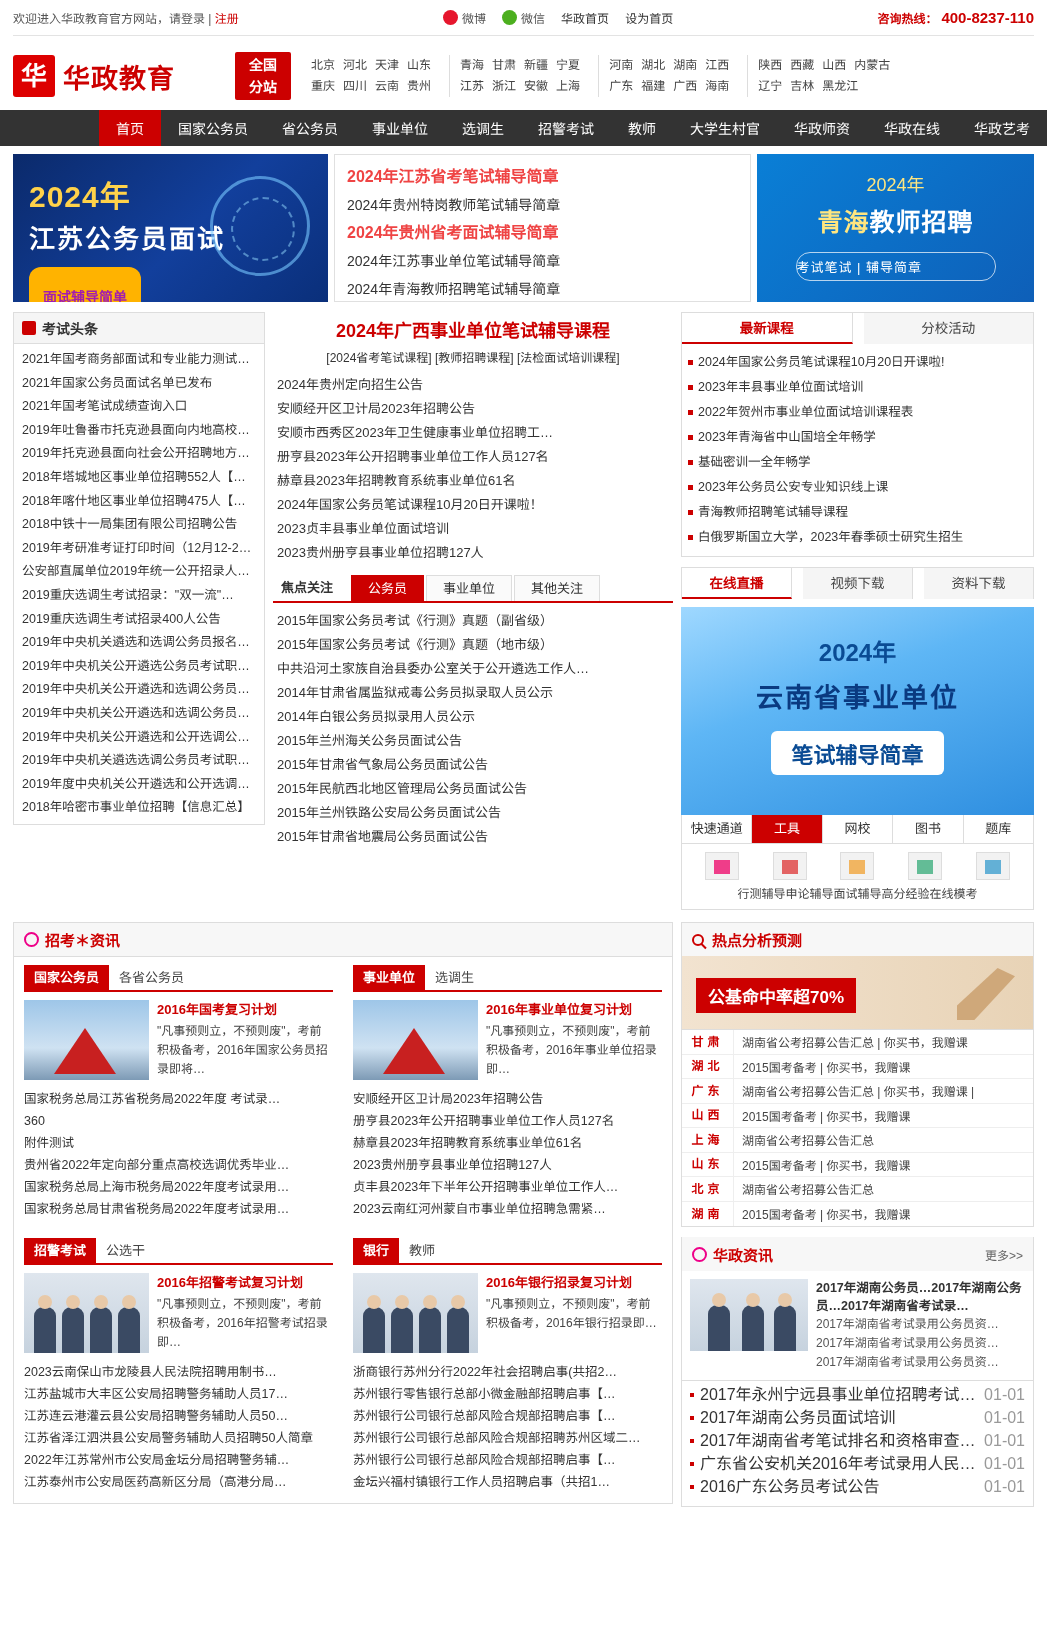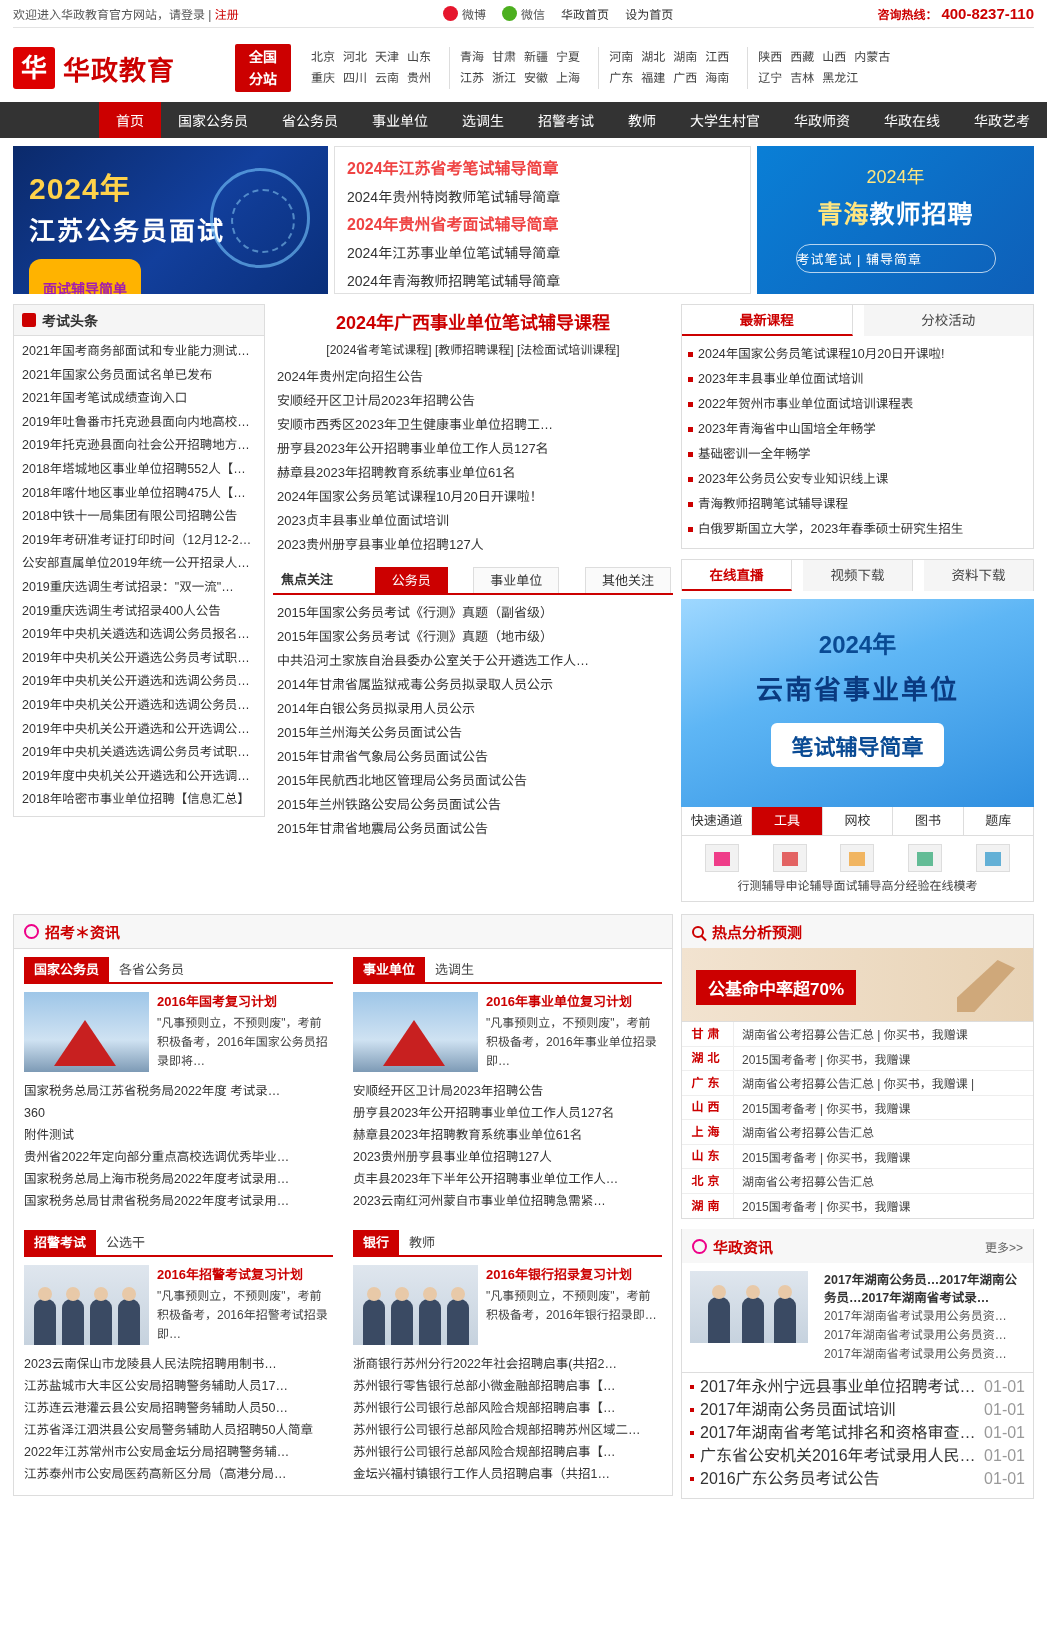--- a/index.html
+++ b/index.html
@@ -9,21 +9,21 @@
     font-family: "Liberation Sans", "DejaVu Sans", sans-serif;
     font-size: 12px;
     color: #333;
     width: 1047px;
   }
   a { color: #333; text-decoration: none; }
   .wrap { width: 1021px; margin: 0 auto; }
 
   
   .topbar {
-    height: 28px;
+    height: 36px;
     border-bottom: 1px solid #e3e3e3;
     display: flex;
     align-items: center;
     font-size: 12px;
     color: #555;
   }
   .topbar .left { flex: 0 0 auto; }
   .topbar .left a { color: #c00; }
   .topbar .mid { flex: 1; display: flex; align-items: center; justify-content: center; gap: 16px; }
   .topbar .right { display: flex; align-items: center; gap: 4px; }
@@ -121,21 +121,21 @@
     line-height: 23px; font-size: 12.5px; padding: 0 8px; color: #333;
     white-space: nowrap; overflow: hidden; text-overflow: ellipsis;
   }
   .linklist.tall li { line-height: 23.6px; }
 
   .m-title { text-align: center; color: #c00; font-size: 18px; font-weight: bold; margin: 4px 0 6px; }
   .m-sub { text-align: center; color: #333; font-size: 12px; margin-bottom: 8px; }
   .m-list { margin: 0; padding: 0 4px; list-style: none; }
   .m-list li { line-height: 24px; font-size: 13px; color: #333; }
 
-  .tabbar { display: flex; border-bottom: 2px solid #c00; margin-top: 10px; justify-content: space-between; }
+  .tabbar { display: flex; border-bottom: 2px solid #c00; margin-top: 10px; }
   .tabbar .tab {
     padding: 0 16px; height: 26px; line-height: 26px; font-size: 13px;
     border: 1px solid #ddd; border-bottom: none; margin-right: 2px; background: #fafafa;
   }
   .tabbar .tab.active { background: #c00; color: #fff; border-color: #c00; }
   .tabbar .tab.lead { border: none; background: transparent; font-weight: bold; color: #333; padding-left: 8px;}
 
   .tabs-r { display: flex; gap: 11px; }
   .tabs-r .t {
     flex: 1; height: 31px; line-height: 31px; text-align: center; font-size: 13.5px;
@@ -239,21 +239,21 @@
   }
   .prov-table { border: 1px solid #ddd; border-top: none; }
   .prov-row { display: flex; align-items: center; height: 24.5px; border-bottom: 1px solid #eee; font-size: 12px; }
   .prov-row:last-child { border-bottom: none; }
   .prov-k {
     width: 52px; text-align: center; color: #c00; font-weight: bold;
     border-right: 1px solid #eee; line-height: 24px; letter-spacing: 4px;
   }
   .prov-v { padding-left: 8px; color: #444; white-space: nowrap; overflow: hidden; text-overflow: ellipsis; }
 
-  .news-top { display: flex; gap: 16px; padding: 8px; border: 1px solid #ddd; border-top: none;}
+  .news-top { display: flex; gap: 8px; padding: 8px; border: 1px solid #ddd; border-top: none;}
   .news-top .nt-txt { flex: 1; font-size: 12px; line-height: 19px; color: #555; }
   .news-top .nt-txt b { color: #333; display: block; font-size: 12.5px; line-height: 18px;}
   .newslist { margin: 0; padding: 2px 8px 8px; list-style: none; border: 1px solid #ddd; border-top: none;}
   .newslist li { display: flex; line-height: 23px; font-size: 16px; }
   .newslist li .nl-t { flex: 1; padding-left: 10px; position: relative; white-space: nowrap; overflow: hidden; text-overflow: ellipsis;}
   .newslist li .nl-t:before { content:""; position:absolute; left:0; top:10px; width:4px; height:4px; background:#c00;}
   .newslist li .nl-d { color: #999; margin-left: 8px; }
 </style>
 </head>
 <body>

